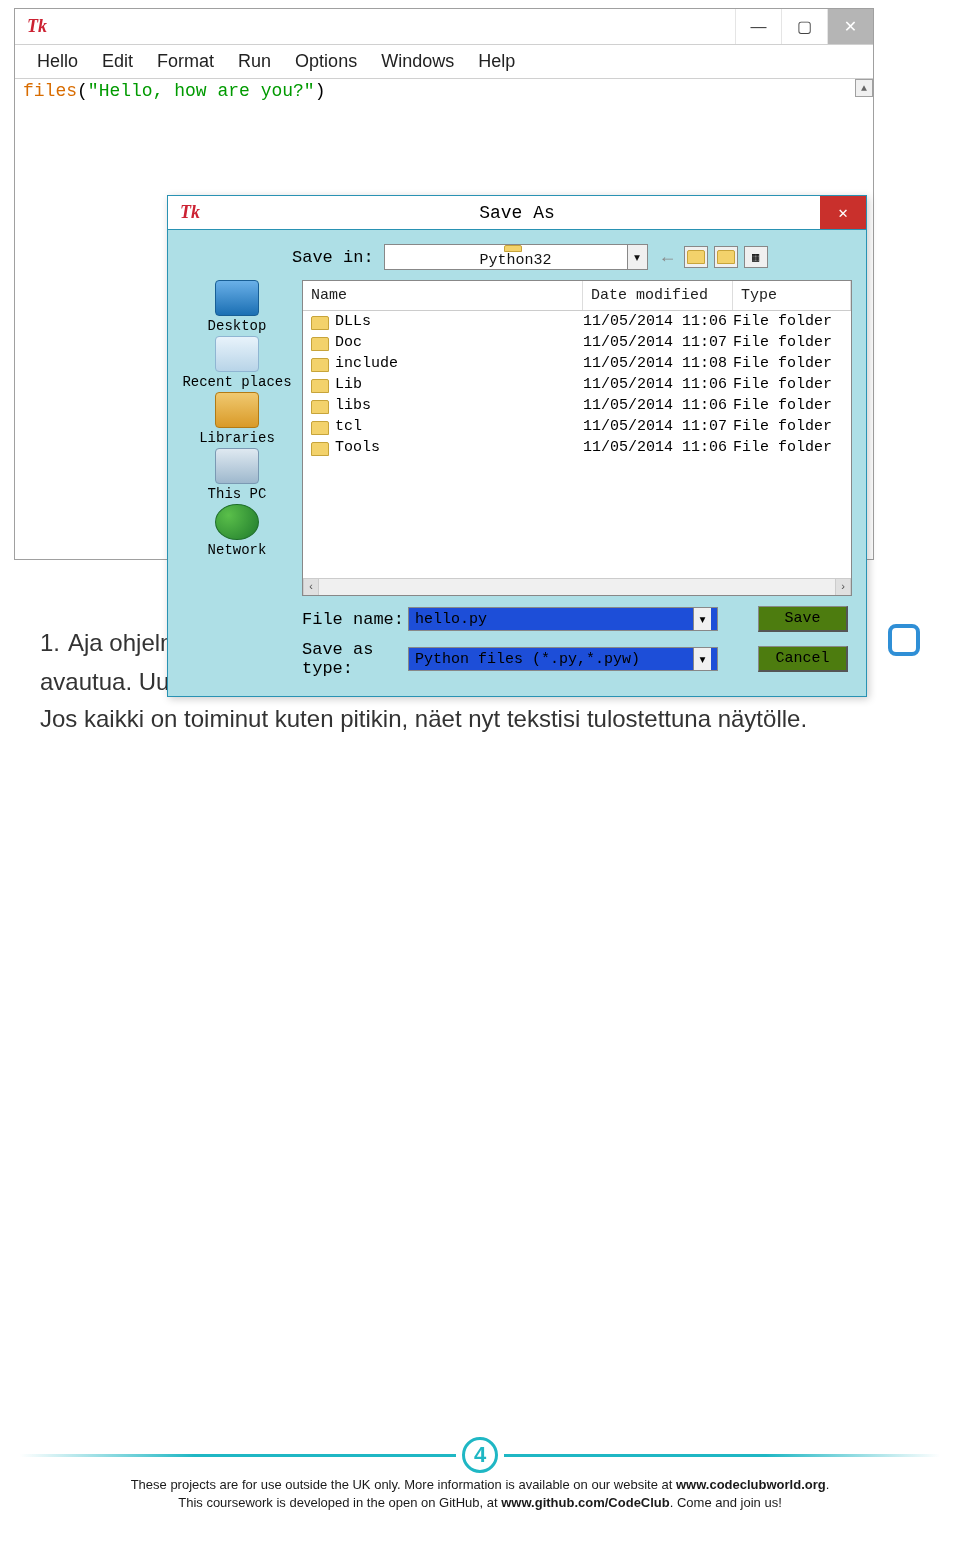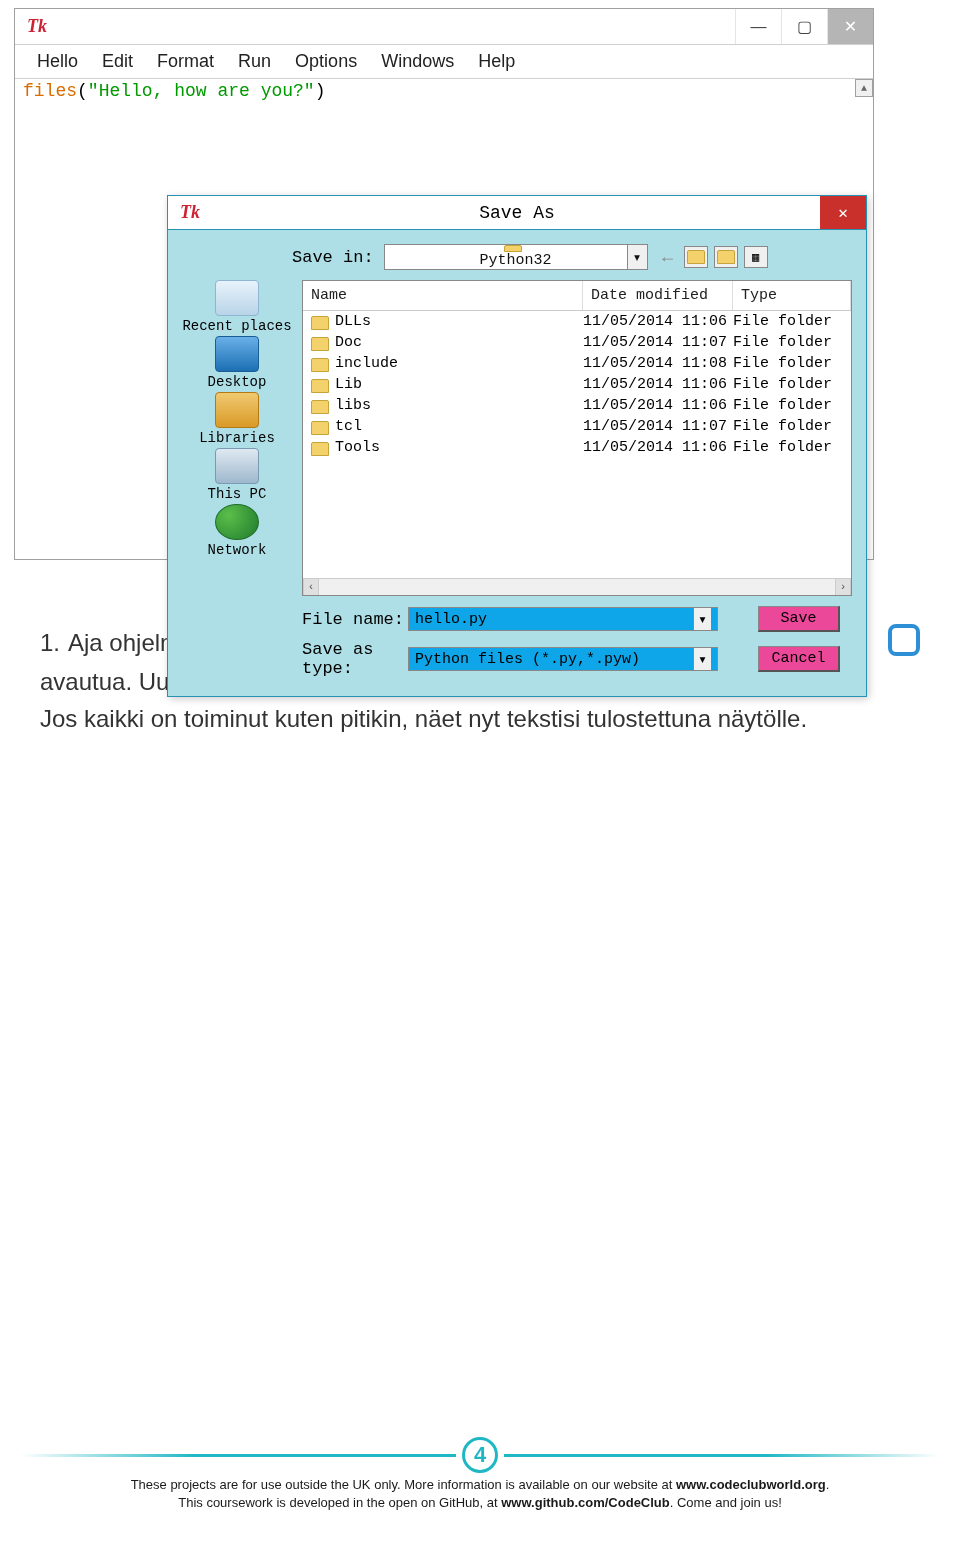--- a/index.html
+++ b/index.html
@@ -105,23 +105,23 @@
   .fp-row { display:flex; padding: 2px 8px; align-items:center; }
   .fp-row .cell1 { width: 272px; display:flex; align-items:flex-end; }
   .fp-row .cell2 { width: 150px; }
   .fp-row .cell3 { flex:1; }
   .fp-scroll { display:flex; border-top:1px solid #ccc; }
   .fp-scroll .scrolltrack { flex:1; height:16px; background:#f0f0f0; }
   .fp-scroll .scrollbtn { width:16px; height:16px; background:#e0e0e0; border-left:1px solid #ccc; border-right:1px solid #ccc;
     display:flex;align-items:center;justify-content:center;font-size:11px;color:#555;}
 
   .sa-bottom { margin-top: 10px; display: grid; grid-template-columns: 120px 106px 310px 20px 98px; row-gap: 8px; align-items: center; font-size: 16px; }
-  .txtbox { background:#0ea5e9; border:1px solid #888; height:24px; padding:0 6px; font-size:15px; display:flex; align-items:center; }
+  .txtbox { background:#1d4ed8; border:1px solid #888; height:24px; padding:0 6px; font-size:15px; display:flex; align-items:center; }
   .txtbox .dd2 { margin-left:auto; width:18px; text-align:center; border-left:1px solid #888; height:100%; display:flex;align-items:center;justify-content:center; background:#f0f0f0;}
-  .btn { border:1px solid #888; background:#ec4899; height:26px; width:82px; margin-left:20px; font-size:15px;
+  .btn { border:1px solid #888; background:#4d7c0f; height:26px; width:90px; margin-left:20px; font-size:15px;
     display:flex;align-items:center;justify-content:center; border-right:2px solid #555; border-bottom:2px solid #555;}
 
   
   .instruction-wrap { margin: 64px 40px 0 40px; display:flex; align-items:flex-start; }
   .instructions {
     font-size: 24px; line-height: 1.55; color: #333; flex:1;
   }
   .num { display:inline-block; width: 28px; }
   .code-chip { background: #f1f1ee; border: 1px solid #dcdccf; border-radius: 4px; padding: 1px 8px;
     font-family: "Courier New", monospace; font-size: 21px; color: #666; }
@@ -187,22 +187,22 @@
               </div>
             <div class="tbtn">
                 <span class="folder-glyph" style="margin:0;"></span>
               </div>
             <div class="tbtn">▦</div>
           </div>
         </div>
 
         <div class="sa-main">
           <div class="sa-side">
+            <div class="side-item"><div class="side-icon ico-desktop"></div><span>Desktop</span></div>
             <div class="side-item"><div class="side-icon ico-recent"></div><span>Recent places</span></div>
-            <div class="side-item"><div class="side-icon ico-desktop"></div><span>Desktop</span></div>
             <div class="side-item"><div class="side-icon ico-libraries"></div><span>Libraries</span></div>
             <div class="side-item"><div class="side-icon ico-thispc"></div><span>This PC</span></div>
             <div class="side-item"><div class="side-icon ico-network"></div><span>Network</span></div>
           </div>
 
           <div class="file-panel">
             <div class="fp-head">
               <div class="fp-name-col">Name</div>
               <div class="fp-date-col">Date modified</div>
               <div class="fp-type-col">Type</div>

